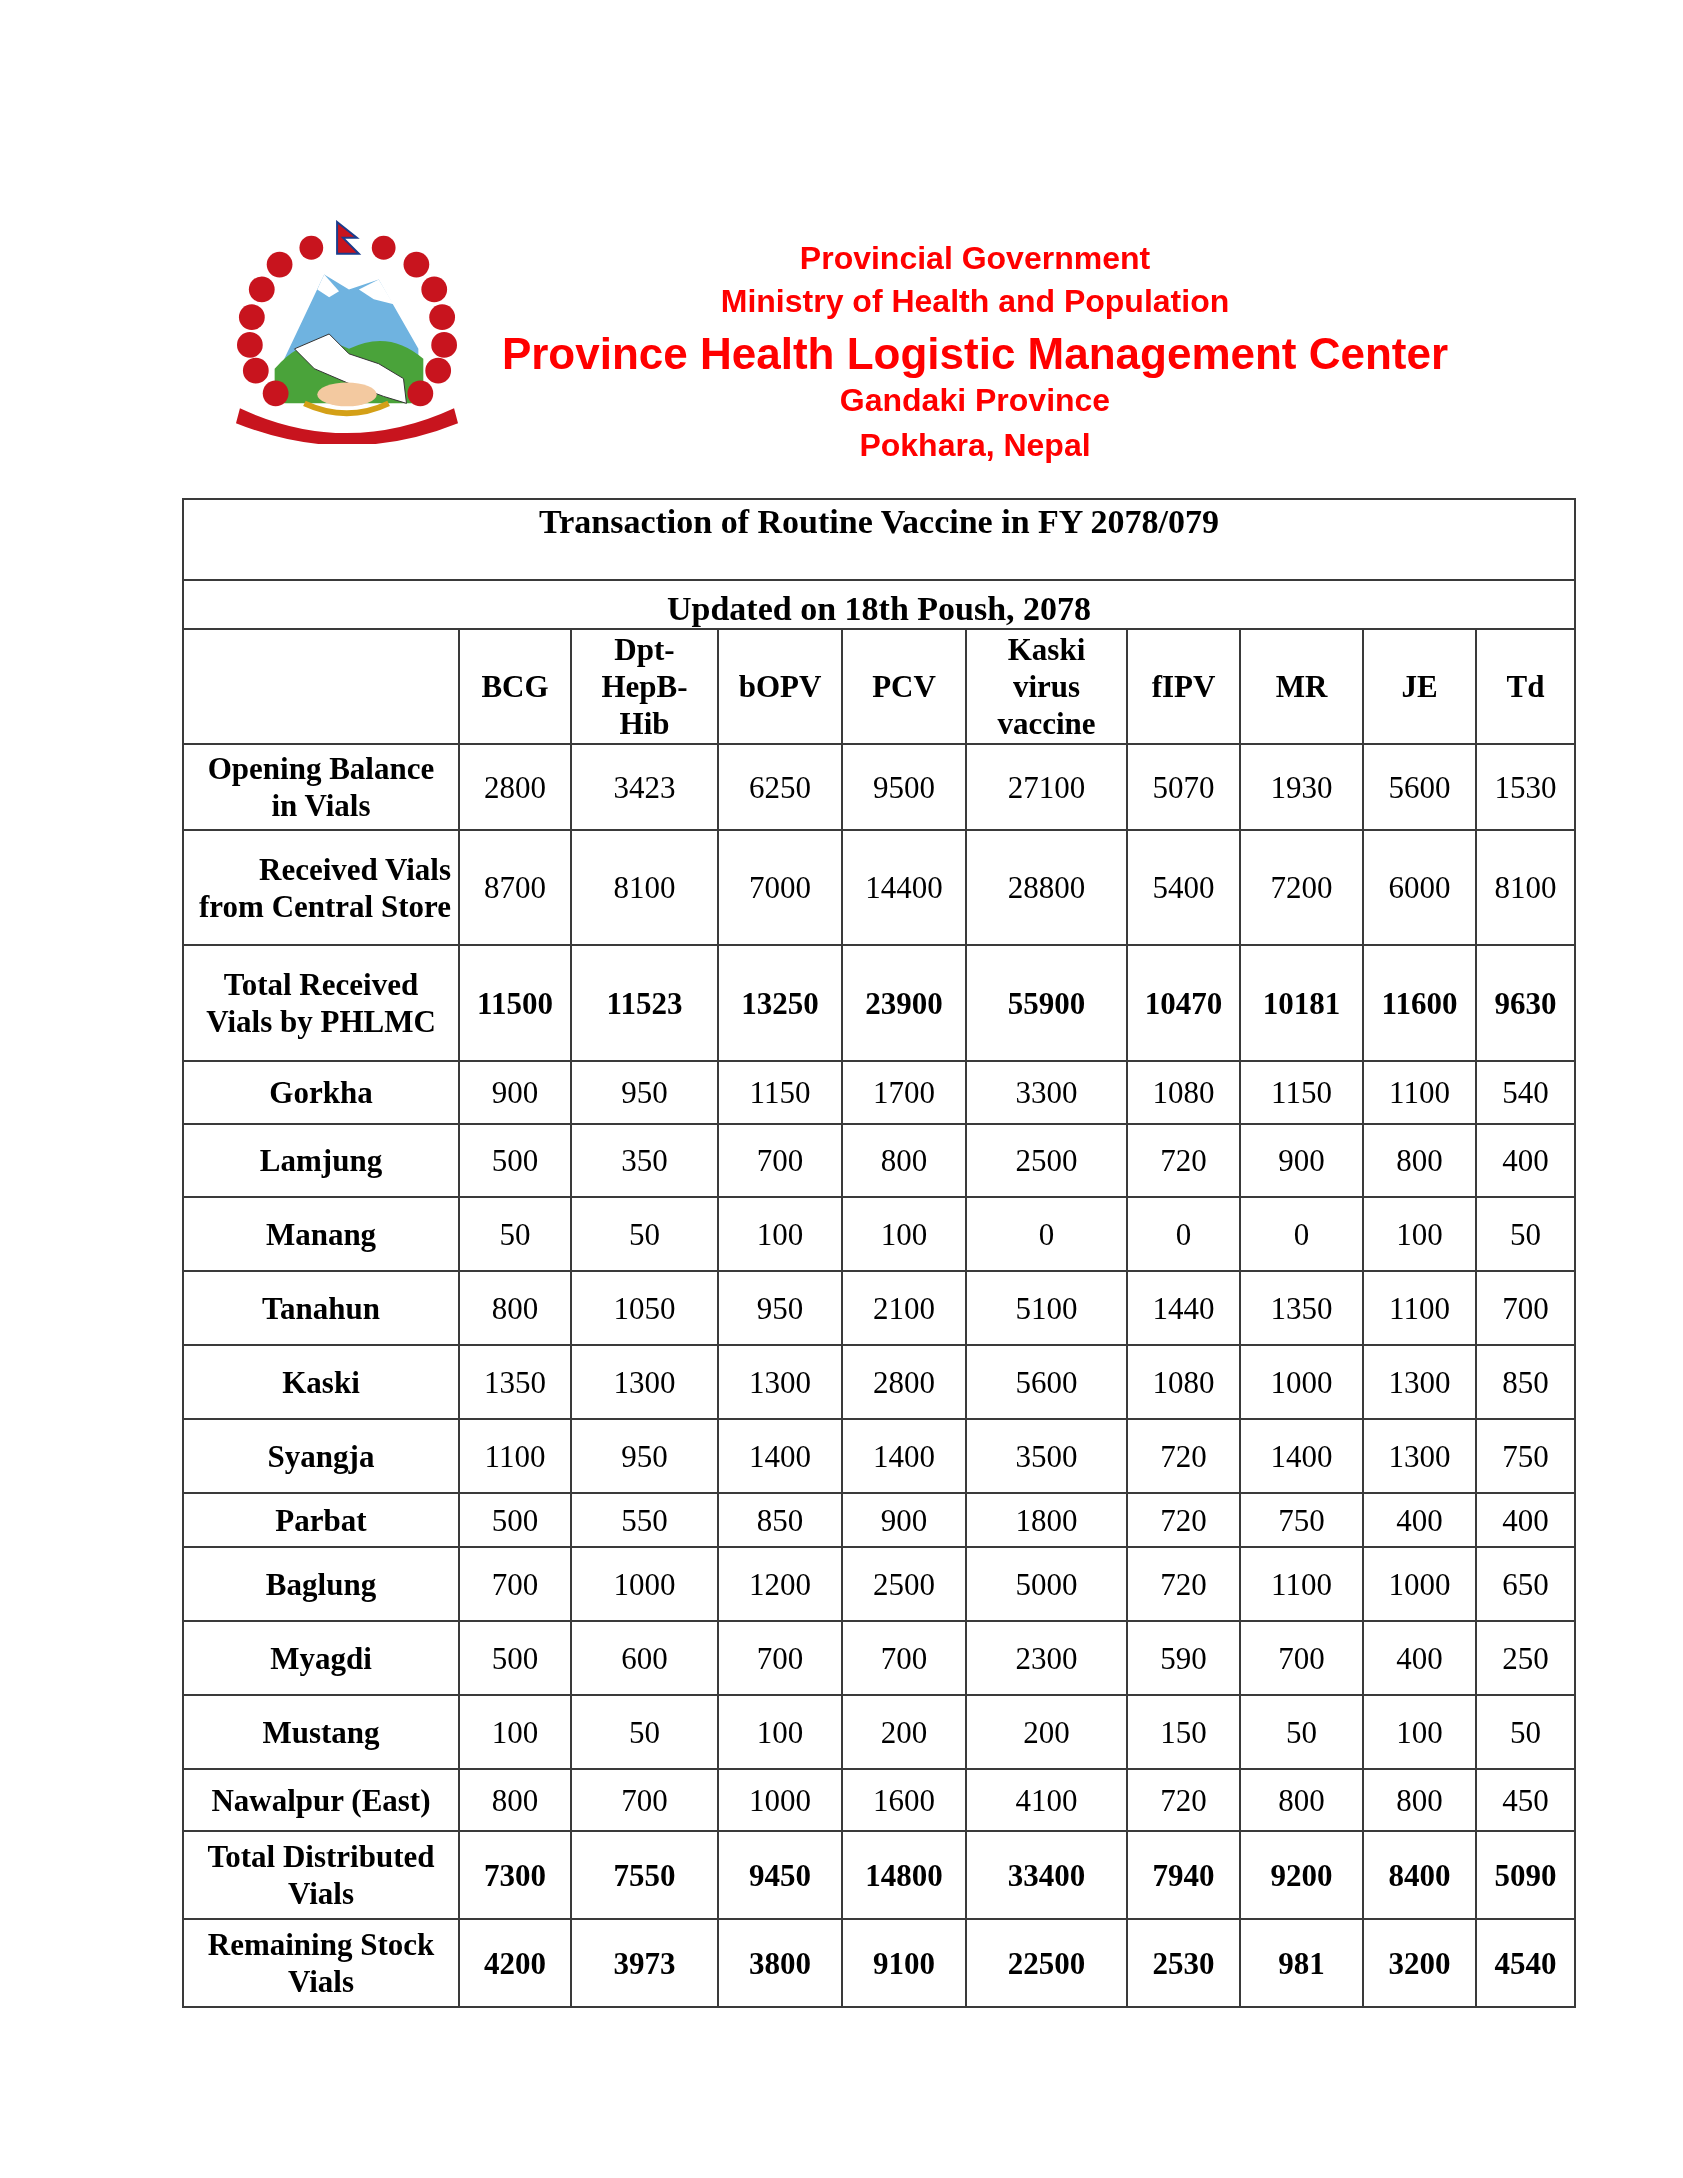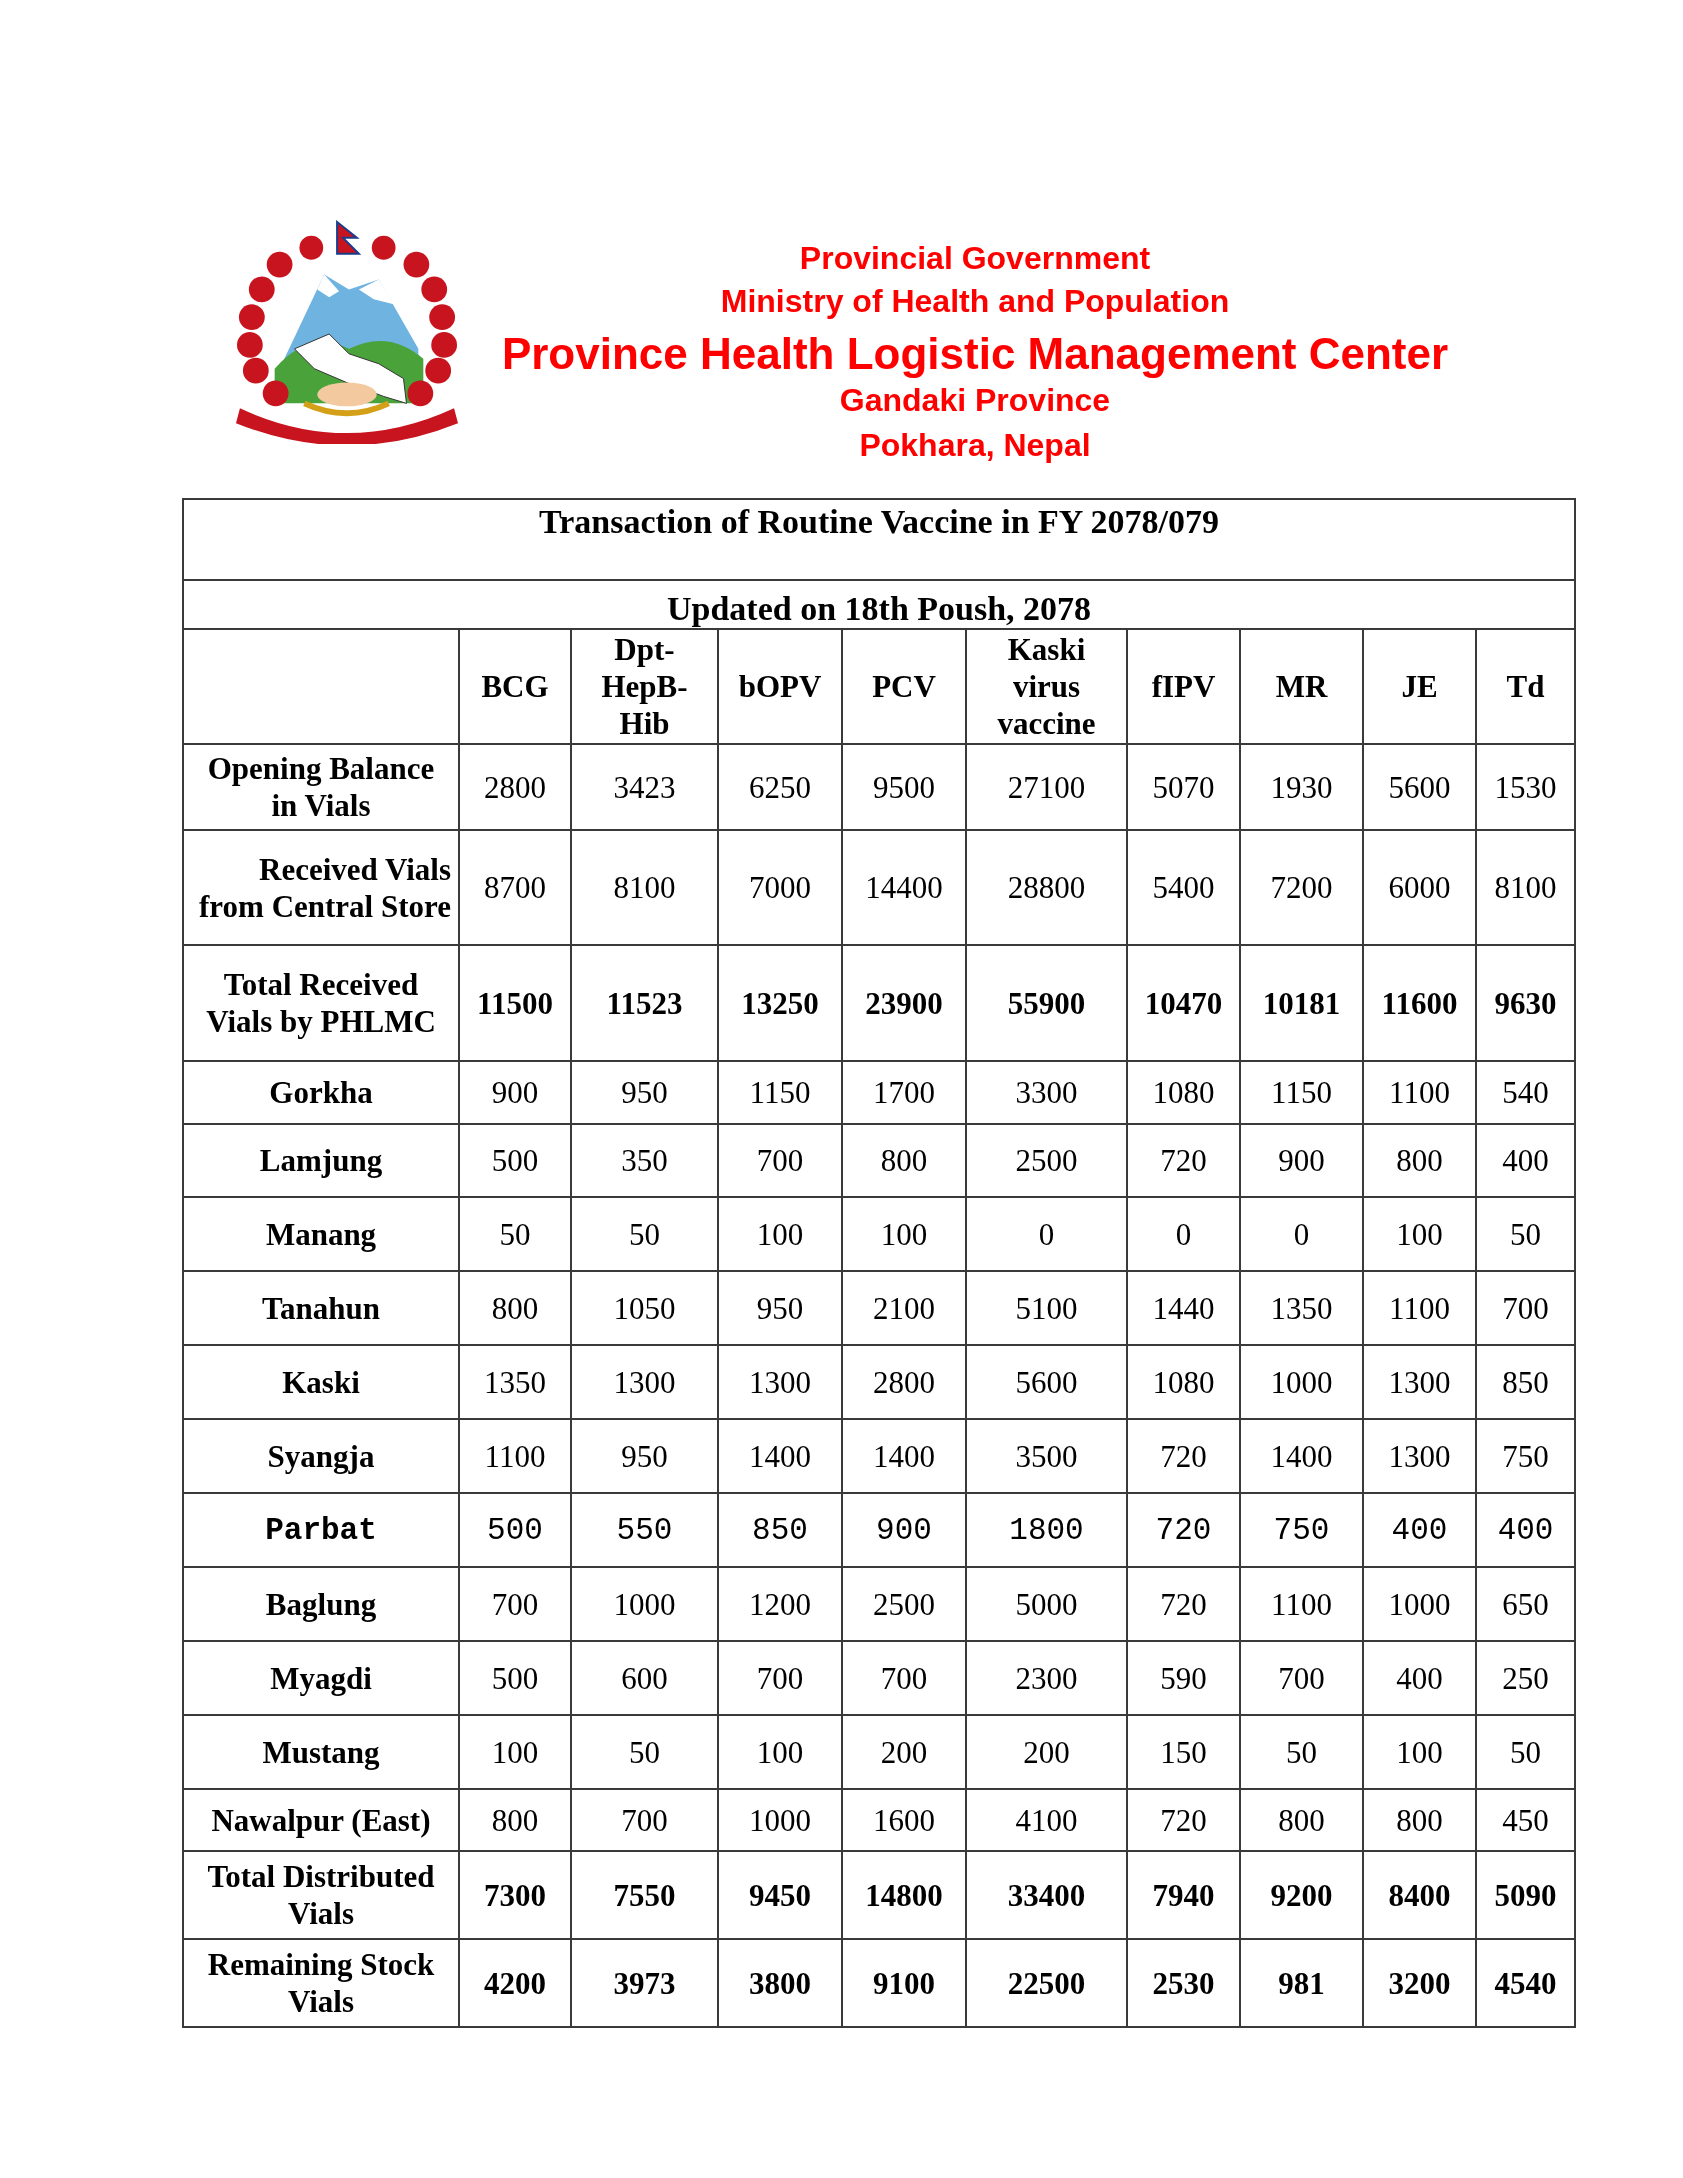--- a/index.html
+++ b/index.html
@@ -210,21 +210,21 @@
         <td>1100</td>
         <td>950</td>
         <td>1400</td>
         <td>1400</td>
         <td>3500</td>
         <td>720</td>
         <td>1400</td>
         <td>1300</td>
         <td>750</td>
       </tr>
-      <tr style="height: 74px; font-family: Liberation Mono, monospace;">
+      <tr style="height: 54px;">
         <td class="rowh" style="padding: 0px 14px;">Parbat</td>
         <td>500</td>
         <td>550</td>
         <td>850</td>
         <td>900</td>
         <td>1800</td>
         <td>720</td>
         <td>750</td>
         <td>400</td>
         <td>400</td>

